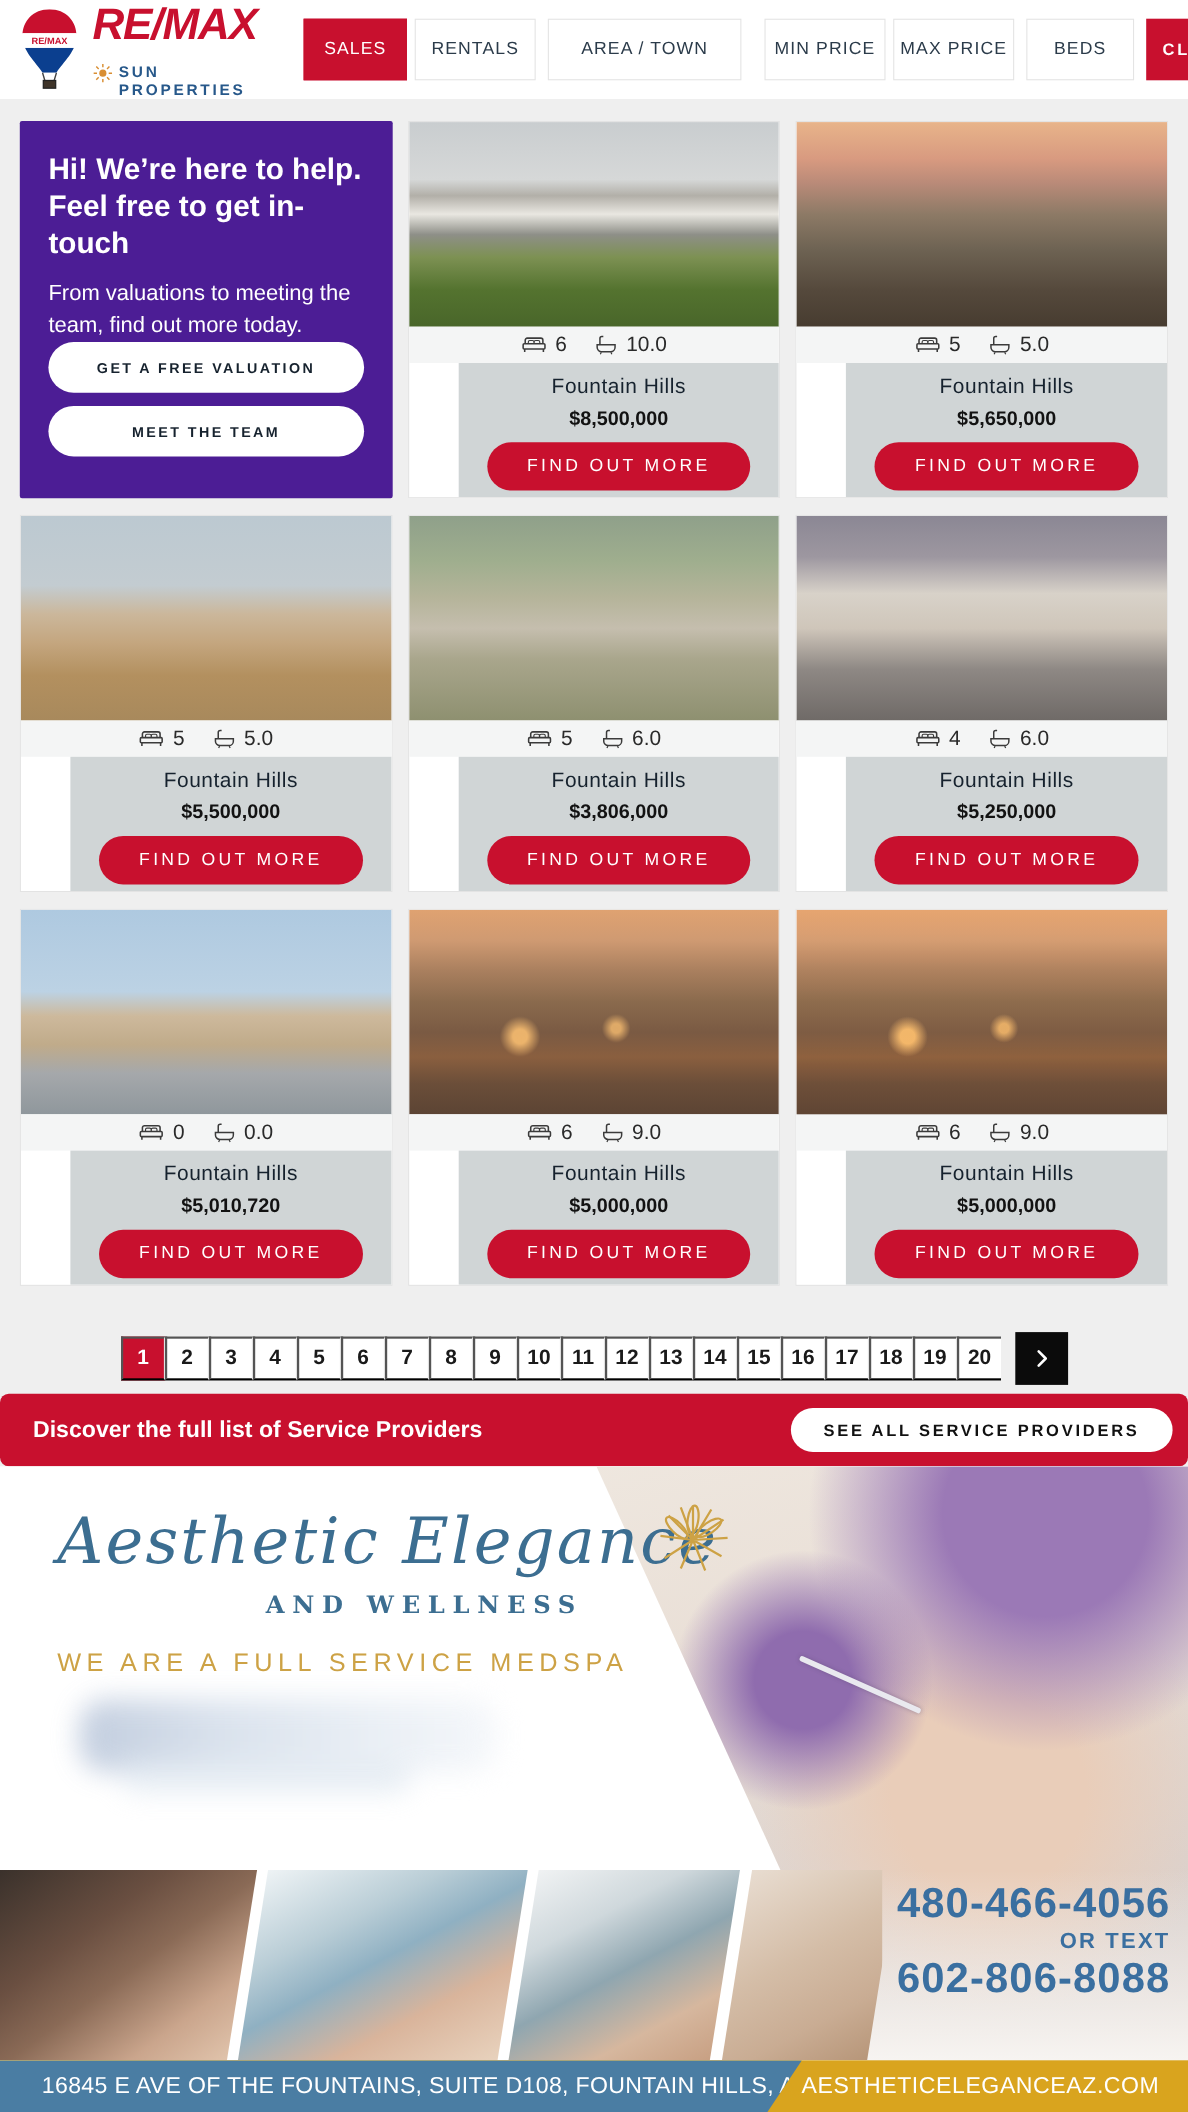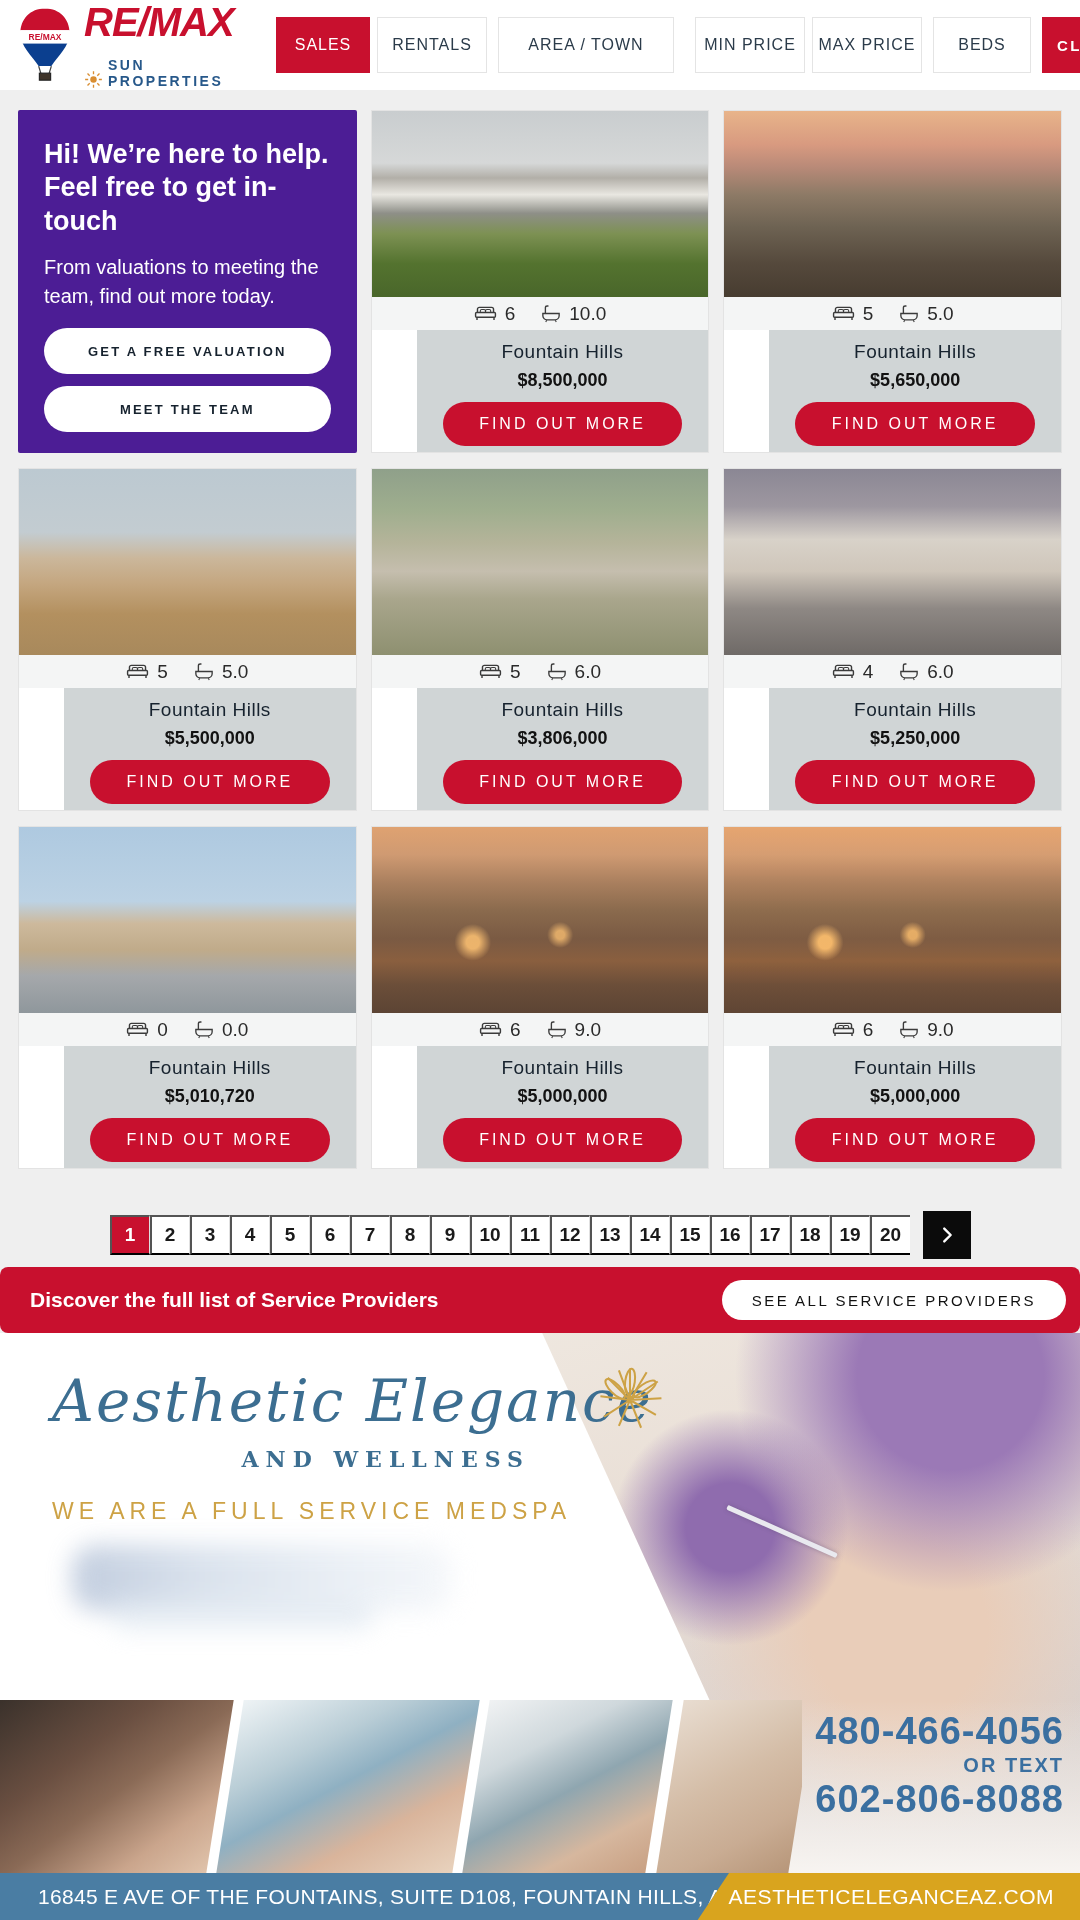--- a/index.html
+++ b/index.html
@@ -4,40 +4,40 @@
 <style>
   * { margin:0; padding:0; box-sizing:border-box; }
   html,body { width:1080px; }
   body { font-family:"Liberation Sans", sans-serif; background:#efefef; color:#1c2430; }
 
   
   .site-header { height:90px; background:#fff; display:flex; align-items:center; padding:0 14px 0 16px; }
   .brand { display:flex; align-items:center; gap:10px; min-width:206px; }
   .brand-text { display:flex; flex-direction:column; }
   .brand-name { font-size:40px; font-weight:bold; color:#c8102e; letter-spacing:-1px; line-height:1; font-style:italic; }
-  .brand-sub { display:flex; align-items:flex-end; gap:5px; margin-top:15px; }
+  .brand-sub { display:flex; align-items:flex-start; gap:5px; margin-top:15px; }
   .brand-sub span { font-size:14px; font-weight:bold; letter-spacing:2.5px; color:#27588a; }
   .tabs { flex:1; display:flex; align-items:center; gap:7px; margin-left:14px; }
   .tab { height:56px; display:flex; align-items:center; justify-content:center; background:#fff;
          border:1px solid #e4e4e4; font-size:16px; letter-spacing:1px; color:#2b3b4a; cursor:pointer; }
   .tab.w-sales{width:94px;margin-left:40px;} .tab.w-rentals{width:110px;} .tab.w-area{width:176px; margin-left:4px;}
   .tab.w-min{width:110px; margin-left:14px;} .tab.w-max{width:110px;} .tab.w-beds{width:98px; margin-left:4px;}
   .tab.active { background:#c8102e; border-color:#c8102e; color:#fff; }
   .clear-btn { height:56px; width:94px; margin-left:4px; background:#c8102e; color:#fff; border:none;
                font-weight:bold; font-size:15px; letter-spacing:2.5px; display:flex; align-items:center; justify-content:center; cursor:pointer; }
 
   
   .grid-section { background:#efefef; padding:20px 18px 34px; height:1113px; }
   .grid { display:grid; grid-template-columns:repeat(3,1fr); gap:15px 14px; }
   .promo-card { height:343px; background:#4c1d95; color:#fff; padding:28px 26px; border-radius:2px; }
   .promo-card h2 { font-size:27px; line-height:1.24; font-weight:bold; }
   .promo-card p { font-size:20px; line-height:1.45; margin-top:15px; }
   .promo-btn { display:flex; align-items:center; justify-content:center; width:100%; height:46px; background:#fff;
                border:none; border-radius:23px; font-size:13px; font-weight:bold; letter-spacing:2.2px; color:#16222e; cursor:pointer; }
-  .promo-btn.first { margin-top:17px; } .promo-btn.second { margin-top:12px; }
+  .promo-btn.first { } .promo-btn.second { margin-top:12px; }
 
   .card { height:343px; background:#fff; border:1px solid #e3e3e3; display:flex; flex-direction:column; overflow:hidden; }
   .photo { height:186px; width:100%; cursor:pointer; }
   .stats { height:33px; background:#f4f5f5; display:flex; align-items:center; justify-content:center; gap:26px; }
   .stat { display:flex; align-items:center; gap:8px; font-size:19px; color:#2a2a2a; }
   .card-info { flex:1; background:#d0d5d6; text-align:center; padding:11px 26px 0;margin-left:45px; }
   .loc { font-size:19px; color:#16222e; letter-spacing:.5px; }
   .price { font-size:18px; font-weight:bold; color:#121212; margin-top:7px; }
   .cta-btn { display:flex; align-items:center; justify-content:center; width:100%; height:44px; margin-top:11px;
              background:#c8102e; color:#fff; border:none; border-radius:22px; font-size:16px; letter-spacing:3px; cursor:pointer; }
@@ -62,21 +62,21 @@
           justify-content:center; font-size:19px; font-weight:bold; color:#1a1a1a; cursor:pointer; }
   .page:last-child { border-right:none; }
   .page.current { background:#c8102e; color:#fff; }
   .next-btn { width:48px; height:48px; background:#0b0b0b; border:none; display:flex; align-items:center; justify-content:center; cursor:pointer; }
 
   
   .service-banner { height:66px; background:#c8102e; border-radius:8px; display:flex; align-items:center;
                     justify-content:space-between; padding:0 14px 0 30px; }
   .service-banner .txt { color:#fff; font-size:21px; font-weight:bold; }
   .see-all-btn { height:40px; padding:0 30px; background:#fff; border:none; border-radius:20px;
-                 font-size:15px; font-weight:normal; letter-spacing:2.5px; color:#111; cursor:pointer; }
+                 font-size:15px; font-weight:bold; letter-spacing:2.5px; color:#111; cursor:pointer; }
 
   
   .medspa { position:relative; height:540px; background:#fff; overflow:hidden; }
   .main-photo { position:absolute; top:0; right:0; width:648px; height:100%;
     clip-path:polygon(17% 0, 100% 0, 100% 100%, 55% 100%);
     background:
       linear-gradient(to top, #f7f4f1 0%, rgba(247,244,241,0) 32%),
       radial-gradient(circle at 80% 8%, #9b79b6 0 13%, rgba(155,121,182,0) 30%),
       radial-gradient(circle at 46% 36%, #8f6cae 0 9%, rgba(143,108,174,0) 24%),
       radial-gradient(circle at 72% 55%, #e9cdb9 0 16%, rgba(233,205,185,0) 38%),

